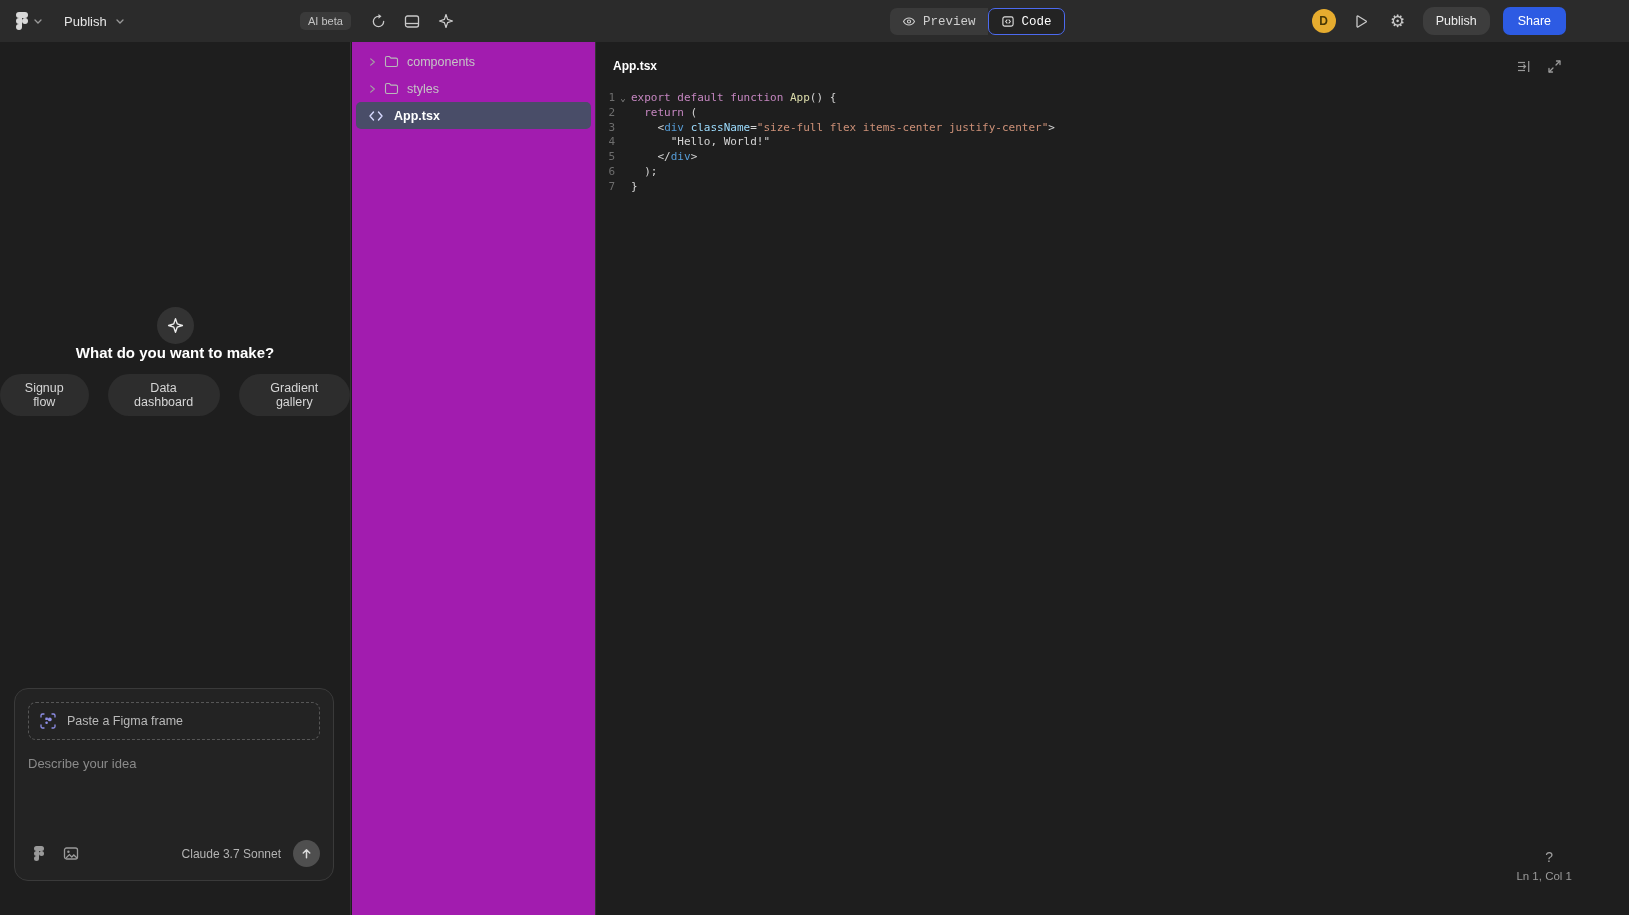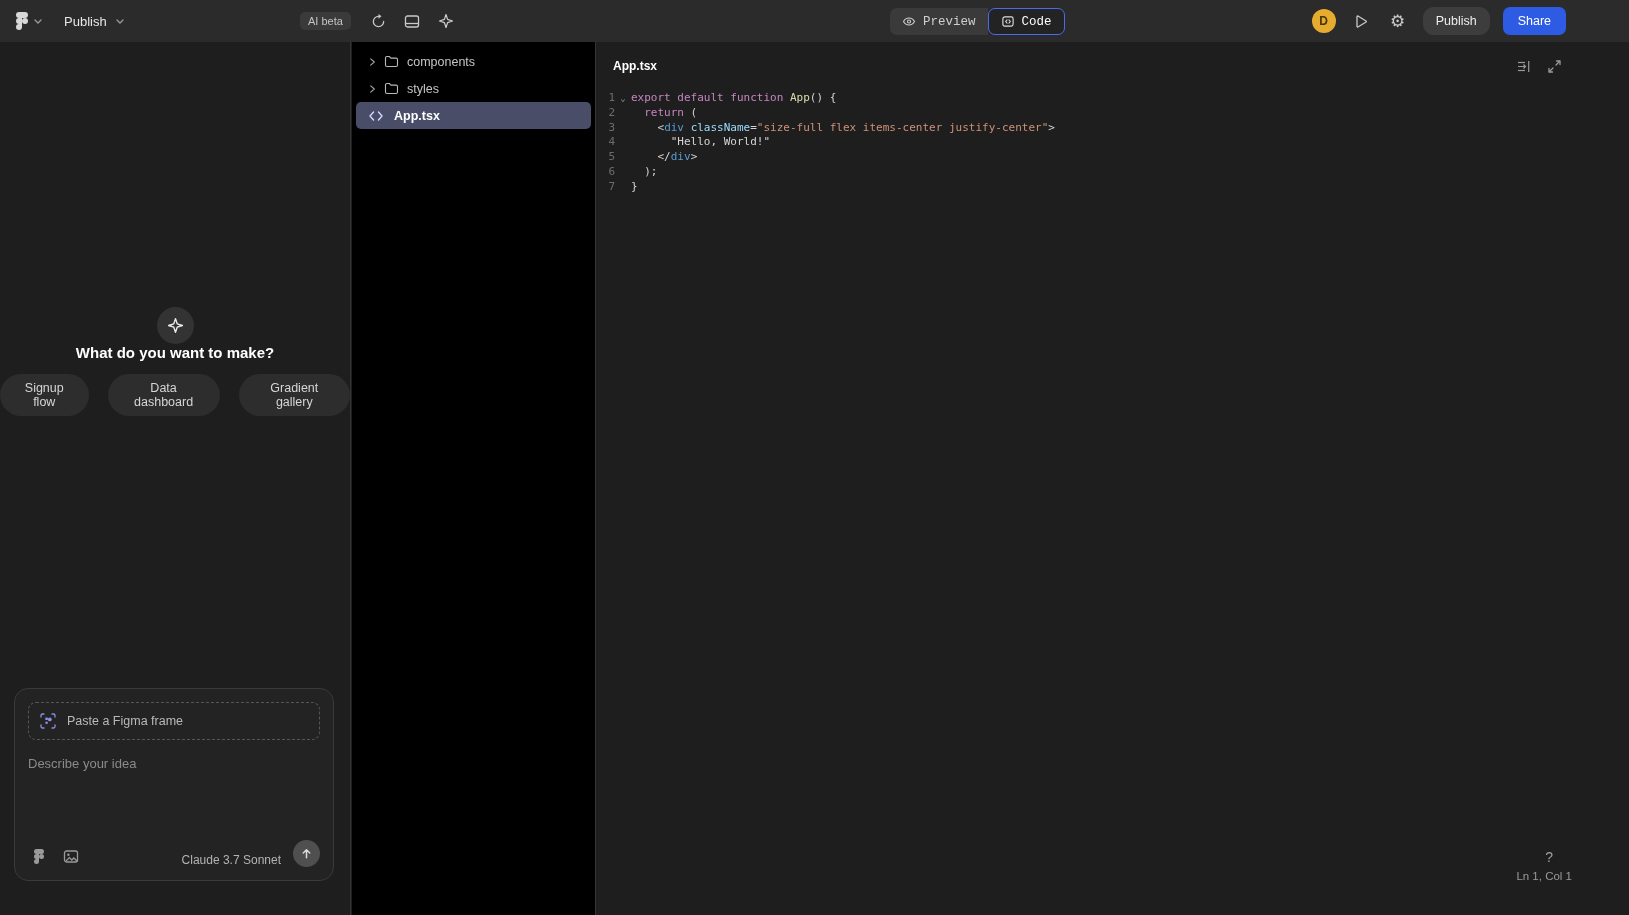--- a/index.html
+++ b/index.html
@@ -66,29 +66,29 @@
   .frame-drop {
     border:1px dashed #565656; border-radius:8px; height:38px; flex:none;
     display:flex; align-items:center; gap:10px; padding:0 10px; text-align:left;
   }
   .frame-label { color:#b9b9b9; font-size:12.5px; }
   .idea {
     flex:1; margin-top:16px; background:transparent; border:0; outline:none; resize:none;
     color:#e0e0e0; font-size:13px; font-family:"Liberation Sans", sans-serif;
   }
   .idea::placeholder { color:#8a8a8a; }
-  .composer-footer { margin-top:auto; display:flex; align-items:flex-end; }
+  .composer-footer { margin-top:auto; display:flex; align-items:center; }
   .cf-icon { width:22px; height:22px; display:flex; align-items:center; justify-content:center; margin-right:10px; }
   .model { margin-left:auto; color:#b3b3b3; font-size:12px; }
   .send-btn { margin-left:12px; width:27px; height:27px; border-radius:50%; background:#4f4f4f; display:flex; align-items:center; justify-content:center; }
 
   
   .file-tree {
     position:absolute; left:352px; top:42px; width:244px; bottom:0;
-    background:#000000; border-right:1px solid #343434; padding-top:6px;
+    background:#a21caf; border-right:1px solid #343434; padding-top:6px;
   }
   .tree-row {
     height:27px; margin:0 4px; border-radius:5px;
     display:flex; align-items:center; gap:6px;
     padding:0 6px 0 10px; color:#c5c5c5; font-size:12.5px; cursor:pointer;
   }
   .tree-row.selected { background:var(--selection); color:#ffffff; font-weight:600; }
   .tw { display:flex; align-items:center; justify-content:center; }
   .tw.chev { width:12px; }
   .tw.file { width:20px; }

